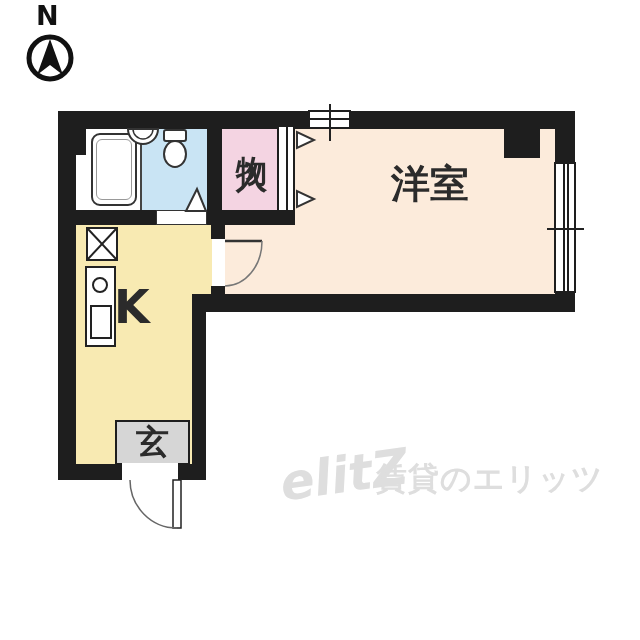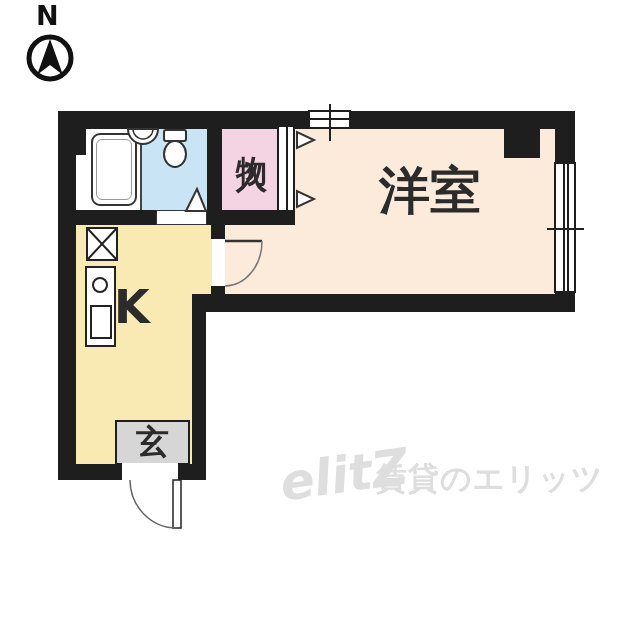--- a/index.html
+++ b/index.html
@@ -43,21 +43,21 @@
   #window-right .v2{position:absolute;left:11px;top:0;width:2px;height:100%;background:#1e1e1e;}
   #closet-doors{left:277px;top:125px;width:18px;height:87px;border:2px solid #1e1e1e;box-sizing:border-box;background:#fff;}
   #closet-doors .v{position:absolute;left:7px;top:0;width:2px;height:100%;background:#1e1e1e;}
   
   #bathtub{left:91px;top:133px;width:46px;height:73px;background:#fff;border:2px solid #333;border-radius:9px;box-sizing:border-box;}
   #bathtub-inner{left:96px;top:139px;width:36px;height:61px;border:1.5px solid #999;border-radius:6px;box-sizing:border-box;}
   #fridge-box{left:86px;top:227px;width:32px;height:34px;background:#fff;border:2px solid #222;box-sizing:border-box;}
   #counter{left:85px;top:266px;width:31px;height:81px;background:#fff;border:2px solid #222;box-sizing:border-box;}
   
   #closet-label{left:231px;top:131px;font-size:31px;letter-spacing:4px;writing-mode:vertical-rl;text-orientation:upright;}
-  #western-label{left:320px;top:163px;width:220px;text-align:center;font-size:51px;line-height:1.1;}
+  #western-label{left:320px;top:163px;width:220px;text-align:center;font-size:39px;line-height:1.1;}
   #kitchen-label{left:114px;top:280px;font-size:46px;}
   #entrance-label{left:115px;top:421px;width:75px;height:43px;font-size:33px;display:flex;align-items:center;justify-content:center;}
   #compass-n{left:36px;top:0px;font-size:27px;font-weight:bold;color:#111;}
   
   #wm-logo{left:280px;top:446px;font-size:50px;font-style:italic;font-weight:bold;color:#dedede;transform:rotate(-8deg);}
   #wm-text{left:376px;top:458px;font-size:31px;font-weight:bold;color:#dedede;letter-spacing:1px;}
   #overlay{position:absolute;left:0;top:0;width:640px;height:640px;}
 </style>
 </head>
 <body>

